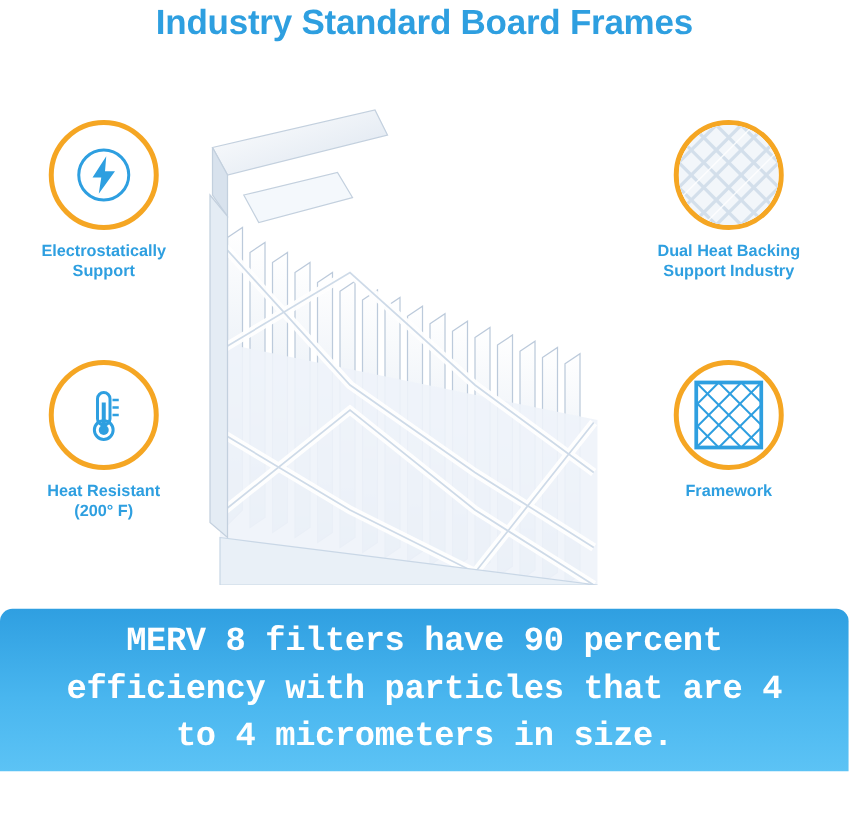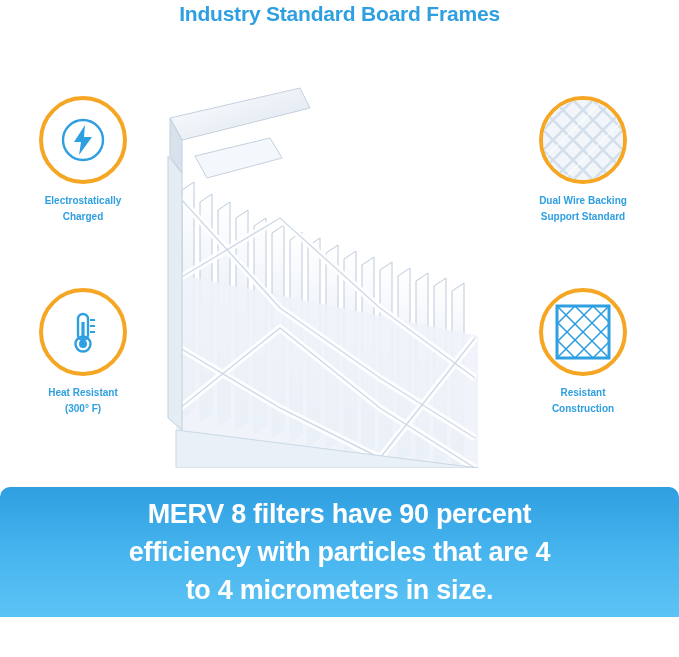--- a/index.html
+++ b/index.html
@@ -21,21 +21,21 @@
     background: #ffffff;
   }
 
   
   .title {
     position: absolute;
     top: 2px;
     left: 0;
     width: 679px;
     text-align: center;
-    font-size: 21px;
+    font-size: 28px;
     font-weight: bold;
     color: #2e9fe0;
     letter-spacing: -0.2px;
     white-space: nowrap;
   }
 
   
   .feature {
     position: absolute;
     width: 150px;
@@ -49,21 +49,21 @@
     background: #ffffff;
     margin: 0 auto;
     display: flex;
     align-items: center;
     justify-content: center;
     overflow: hidden;
     box-sizing: border-box;
   }
   .feature-label {
     margin-top: 9px;
-    font-size: 10px;
+    font-size: 13px;
     font-weight: bold;
     color: #2e9fe0;
     line-height: 16px;
   }
 
   .f-electro { left: 8px;  top: 96px; }
   .f-heat    { left: 8px;  top: 288px; }
   .f-wire    { left: 508px; top: 96px; }
   .f-indus   { left: 508px; top: 288px; }
 
@@ -81,20 +81,21 @@
     position: absolute;
     left: 0;
     top: 487px;
     width: 679px;
     height: 130px;
     background: linear-gradient(180deg, #2f9fe1 0%, #49b6ef 55%, #5cc3f5 100%);
     border-radius: 10px 10px 0 0;
     display: flex;
     align-items: center;
     justify-content: center;
+    font-family: Liberation Mono, monospace;
   }
   .blue-text {
     color: #ffffff;
     font-size: 27px;
     font-weight: bold;
     text-align: center;
     line-height: 38px;
     padding: 0 28px;
     letter-spacing: -0.3px;
   }
@@ -170,74 +171,73 @@
 
   <div class="feature f-electro">
     <div class="badge">
       <svg width="46" height="46" viewBox="0 0 46 46">
         <circle cx="23" cy="23" r="20" fill="none" stroke="#2e9fe0" stroke-width="2.4"></circle>
         <polygon points="25,8 14,25 21,25 19,38 32,20 24,20" fill="#2e9fe0"></polygon>
       </svg>
     </div>
     <div class="feature-label">
       <div>Electrostatically</div>
-      <div>Charged</div>
+      <div>Support</div>
     </div>
   </div>
 
   <div class="feature f-heat">
     <div class="badge">
       <svg width="52" height="52" viewBox="0 0 52 52">
         <rect x="21" y="8" width="10" height="26" rx="5" fill="none" stroke="#2e9fe0" stroke-width="2.4"></rect>
         <circle cx="26" cy="38" r="7.5" fill="none" stroke="#2e9fe0" stroke-width="2.4"></circle>
         <circle cx="26" cy="38" r="4" fill="#2e9fe0"></circle>
         <rect x="24.4" y="16" width="3.2" height="20" fill="#2e9fe0"></rect>
         <line x1="33" y1="14" x2="38" y2="14" stroke="#2e9fe0" stroke-width="2"></line>
         <line x1="33" y1="20" x2="38" y2="20" stroke="#2e9fe0" stroke-width="2"></line>
         <line x1="33" y1="26" x2="38" y2="26" stroke="#2e9fe0" stroke-width="2"></line>
       </svg>
     </div>
     <div class="feature-label">
       <div>Heat Resistant</div>
-      <div>(300° F)</div>
+      <div>(200° F)</div>
     </div>
   </div>
 
   <div class="feature f-wire">
     <div class="badge">
       <svg width="80" height="80" viewBox="0 0 80 80">
         <rect x="0" y="0" width="80" height="80" fill="#f2f6fa"></rect>
         <g stroke="#d3dfeb" stroke-width="2.6" fill="none">
           <path d="M-10,20 L10,0 M-10,40 L30,0 M-10,60 L50,0 M-10,80 L70,0 M10,80 L90,0 M30,80 L90,20 M50,80 L90,40 M70,80 L90,60"></path>
           <path d="M-10,60 L10,80 M-10,40 L30,80 M-10,20 L50,80 M-10,0 L70,80 M10,0 L90,80 M30,0 L90,60 M50,0 L90,40 M70,0 L90,20"></path>
         </g>
         <g stroke="#ffffff" stroke-width="1.2" fill="none" opacity="0.8">
           <path d="M-10,30 L20,0 M-10,70 L60,0 M20,80 L90,10"></path>
         </g>
       </svg>
     </div>
     <div class="feature-label">
-      <div>Dual Wire Backing</div>
-      <div>Support Standard</div>
+      <div>Dual Heat Backing</div>
+      <div>Support Industry</div>
     </div>
   </div>
 
   <div class="feature f-indus">
     <div class="badge">
       <svg width="60" height="60" viewBox="0 0 60 60">
         <rect x="4" y="4" width="52" height="52" fill="none" stroke="#2e9fe0" stroke-width="3"></rect>
         <g stroke="#2e9fe0" stroke-width="1.6" fill="none">
           <path d="M4,22 L22,4 M4,40 L40,4 M4,56 L56,4 M22,56 L56,22 M40,56 L56,40"></path>
           <path d="M4,38 L22,56 M4,20 L40,56 M4,4 L56,56 M22,4 L56,38 M40,4 L56,20"></path>
         </g>
       </svg>
     </div>
     <div class="feature-label">
-      <div>Resistant</div>
-      <div>Construction</div>
+      <div>Framework</div>
     </div>
   </div>
 
   <div class="blue-panel">
     <div class="blue-text">
       <div>MERV 8 filters have 90 percent</div>
       <div>efficiency with particles that are 4</div>
       <div>to 4 micrometers in size.</div>
     </div>
   </div>

